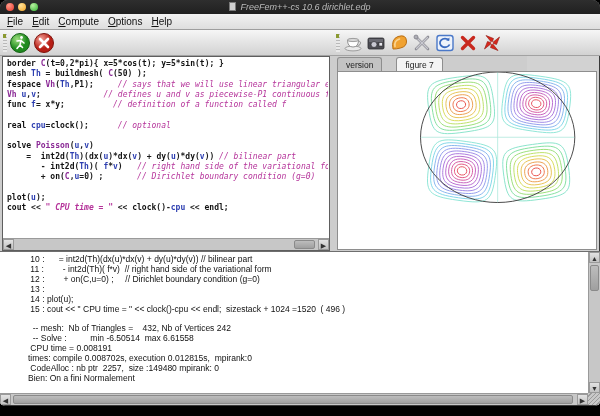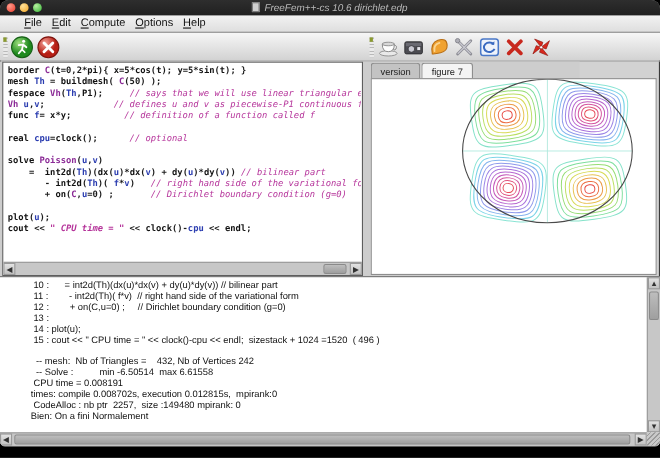--- a/index.html
+++ b/index.html
@@ -16,21 +16,21 @@
   .tl-red   { background:radial-gradient(circle at 35% 30%, #ff9a8a, #e8382a); }
   .tl-yellow{ background:radial-gradient(circle at 35% 30%, #ffe29a, #f5a623); }
   .tl-green { background:radial-gradient(circle at 35% 30%, #b8f0a0, #31b231); }
   .title { position:absolute; left:0; right:0; top:1px; text-align:center;
            font-size:9px; color:#b9b9b9; line-height:13px; }
   .doc-ico { display:inline-block; width:7px; height:9px; background:#cfcfcf;
              border:1px solid #7a7a7a; margin-right:4px; vertical-align:-1px; }
   
   .menubar { position:absolute; left:0; top:14px; width:100%; height:16px;
              background:linear-gradient(#f2f2f2,#dedede); border-bottom:1px solid #9e9e9e;
-             display:flex; align-items:center; padding-left:20px; }
+             display:flex; align-items:center; padding-left:5px; }
   .menubar .mitem { font-size:10px; color:#111; padding:1px 7px 1px 2px; cursor:default; }
   .menubar .mitem u { text-decoration:underline; }
   
   .toolbar { position:absolute; left:0; top:30px; width:100%; height:26px;
              background:linear-gradient(#f6f6f6,#d2d2d2); border-bottom:1px solid #a2a2a2; }
   .grip { position:absolute; top:4px; width:4px; height:18px;
           background:repeating-linear-gradient(#b9b9b9 0 1px, #e9e9e9 1px 3px); }
   .grip .gdot { position:absolute; left:0; top:0; width:3px; height:4px; background:#8a9a30; }
   .tbtn { position:absolute; top:2px; width:22px; height:22px; border:none; background:transparent;
           padding:0; cursor:pointer; }
@@ -54,21 +54,21 @@
              border-left:1px solid #9a9a9a; }
   .sb-thumb { position:absolute; background:linear-gradient(#bdbdbd,#9f9f9f);
               border:1px solid #8a8a8a; border-radius:2px; }
   .sb-arrow { position:absolute; width:11px; height:11px; font-size:7px; line-height:11px;
               text-align:center; color:#333; background:linear-gradient(#e3e3e3,#c2c2c2);
               border:1px solid #9a9a9a; cursor:pointer; }
   .corner-grip { position:absolute; right:0; bottom:0; width:12px; height:12px;
                  background:repeating-linear-gradient(135deg,#c9c9c9 0 2px,#9b9b9b 2px 3px); }
   
   .rightpane { position:absolute; left:336px; top:0; width:262px; height:195px; }
-  .tabs { position:absolute; left:1px; top:1px; height:15px; display:flex; gap:1px; }
+  .tabs { position:absolute; left:1px; top:1px; height:15px; display:flex; gap:14px; }
   .tab { font-size:8.5px; line-height:14px; padding:0 8px; border:1px solid #8e8e8e;
          border-bottom:none; border-radius:3px 3px 0 0; background:#c3c3c3; color:#222;
          cursor:pointer; }
   .tab.active { background:#f4f4f4; }
   .plot { position:absolute; left:1px; top:15px; width:260px; height:179px;
           background:#fff; border:1px solid #8e8e8e; }
   .plot svg { width:100%; height:100%; display:block; }
   
   .console { position:absolute; left:0; top:251px; width:600px; height:154px;
              background:#fff; border-top:1px solid #6e6e6e; }

